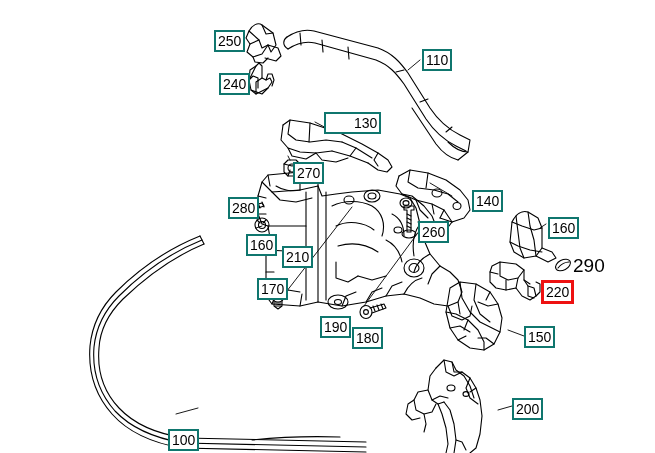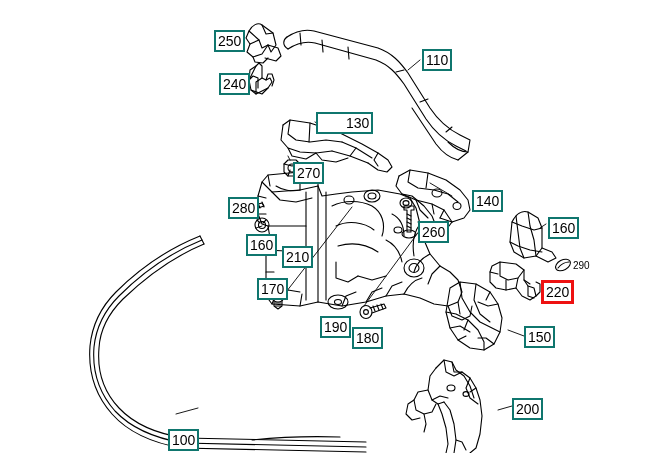--- a/index.html
+++ b/index.html
@@ -41,21 +41,21 @@
   }
   .callout.highlight {
     border-color: #ee1111;
     border-width: 3px;
     font-weight: normal;
   }
   .callout.plain {
     border: none;
     background: transparent;
     padding: 0;
-    font-size: 10px;
+    font-size: 19px;
   }
 </style>
 </head>
 <body>
 
 <div id="diagram-root">
 
   <svg id="parts-svg" viewBox="0 0 655 453" xmlns="http://www.w3.org/2000/svg">
     <g fill="none" stroke="#000000" stroke-width="1.1" stroke-linejoin="round" stroke-linecap="round">
 
@@ -313,21 +313,21 @@
         <path d="M512 406 L498 410"></path>
         <path d="M198 408 L176 414"></path>
         <path d="M546 224 L540 228"></path>
       </g>
 
     </g>
   </svg>
 
   <div class="callout" style="left:168px; top:399px;margin-top:30px;">100</div>
   <div class="callout" style="left:422px; top:49px;text-align:center;">110</div>
-  <div class="callout" style="left:316px; top:112px;padding-left:28px;">130</div>
+  <div class="callout" style="left:324px; top:112px;padding-left:28px;">130</div>
   <div class="callout" style="left:472px; top:190px;">140</div>
   <div class="callout" style="left:524px; top:326px;">150</div>
   <div class="callout" style="left:246px; top:234px;">160</div>
   <div class="callout" style="left:257px; top:278px;">170</div>
   <div class="callout" style="left:352px; top:327px;">180</div>
   <div class="callout" style="left:320px; top:316px;">190</div>
   <div class="callout" style="left:512px; top:398px;">200</div>
   <div class="callout" style="left:282px; top:246px;">210</div>
   <div class="callout highlight" style="left:541px; top:280px;">220</div>
   <div class="callout" style="left:548px; top:217px;">160</div>

